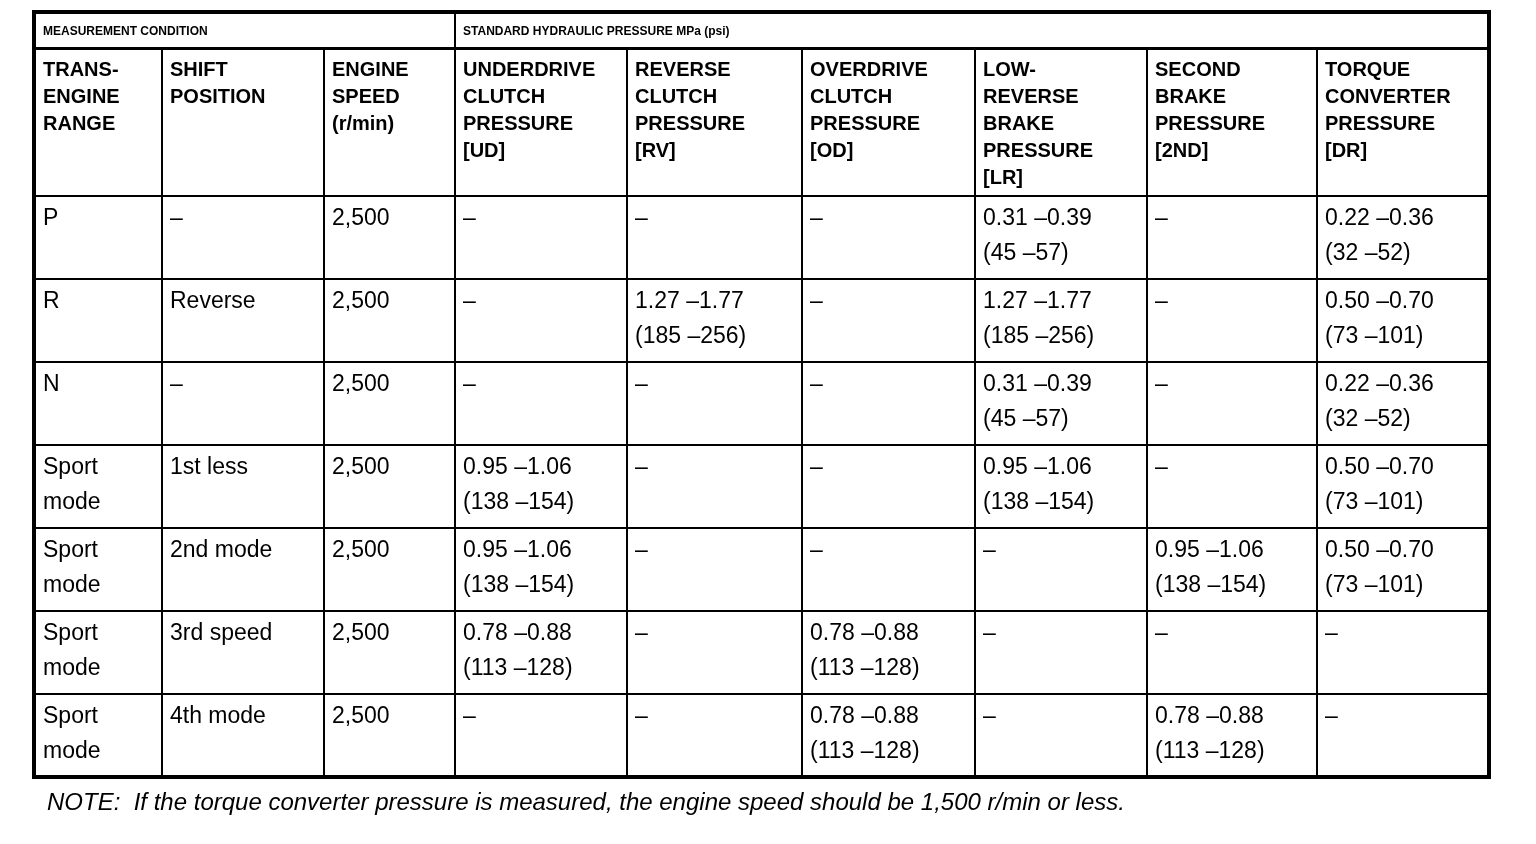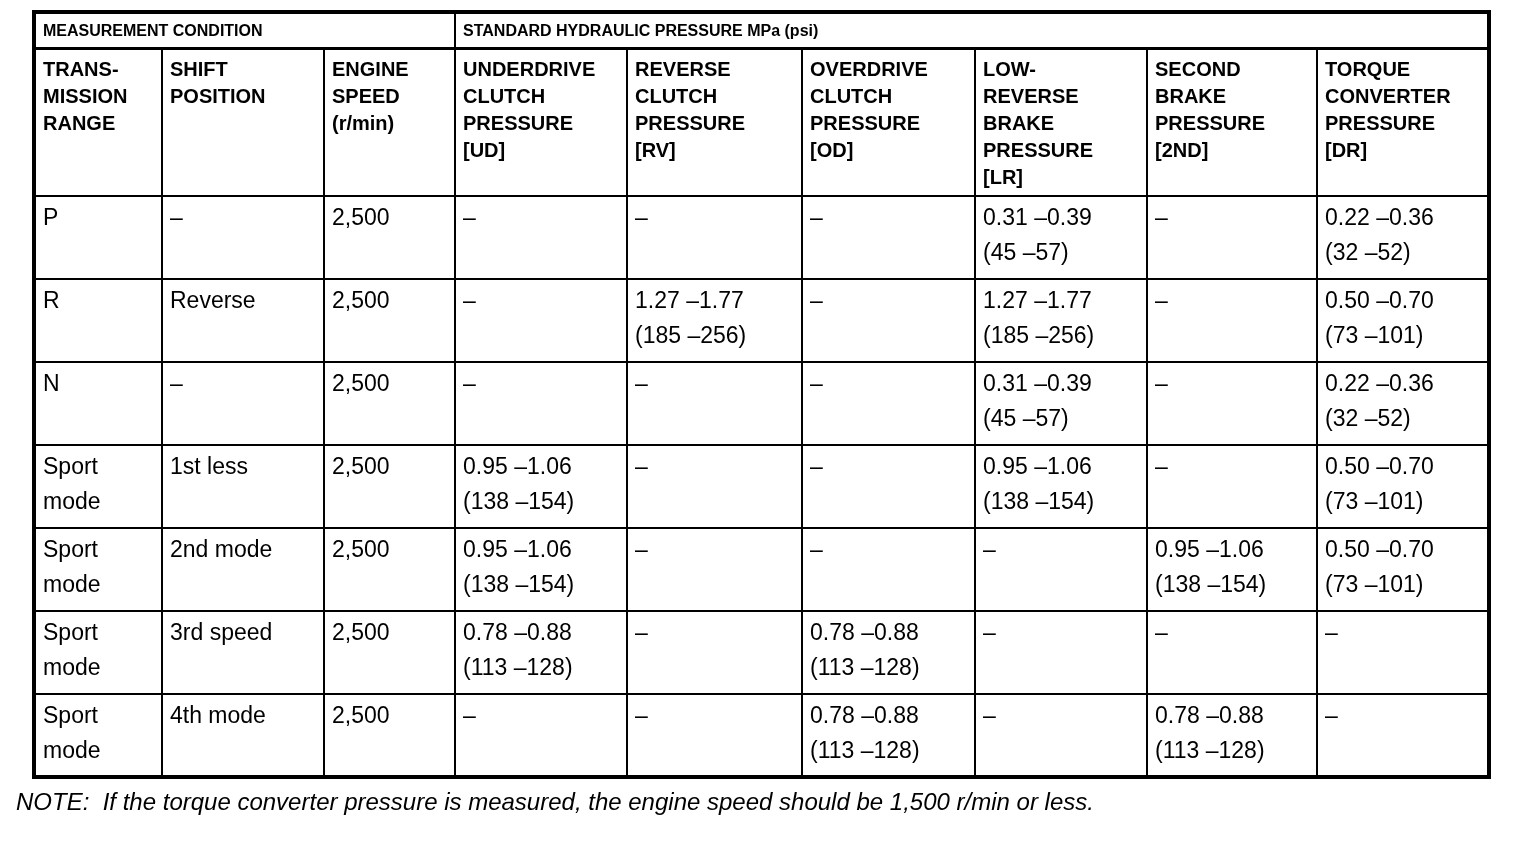--- a/index.html
+++ b/index.html
@@ -29,21 +29,21 @@
     border: 2px solid #000000;
     vertical-align: top;
     text-align: left;
     white-space: pre-line;
     overflow: hidden;
   }
   tr.group-row {
     height: 36px;
   }
   tr.group-row th {
-    font-size: 16px;
+    font-size: 12px;
     font-weight: bold;
     padding: 5px 6px 0 7px;
     border-bottom: 3px solid #000000;
     line-height: 24px;
   }
   tr.col-row {
     height: 148px;
   }
   tr.col-row th {
     font-size: 20px;
@@ -55,21 +55,21 @@
     height: 83px;
   }
   tbody td {
     font-size: 23px;
     font-weight: normal;
     padding: 3px 4px 0 7px;
     line-height: 35px;
   }
   .note {
     position: absolute;
-    left: 16px;
+    left: 47px;
     top: 787px;
     font-size: 24px;
     font-style: italic;
     white-space: pre;
     line-height: 30px;
   }
 </style>
 </head>
 <body>
 
@@ -87,21 +87,21 @@
       <col style="width:170px">
       <col style="width:172px">
     </colgroup>
     <thead>
       <tr class="group-row">
         <th colspan="3">MEASUREMENT CONDITION</th>
         <th colspan="6">STANDARD HYDRAULIC PRESSURE MPa (psi)</th>
       </tr>
       <tr class="col-row">
         <th>TRANS-
-MISSION
+ENGINE
 RANGE</th>
         <th>SHIFT
 POSITION</th>
         <th>ENGINE
 SPEED
 (r/min)</th>
         <th>UNDERDRIVE
 CLUTCH
 PRESSURE
 [UD]</th>

